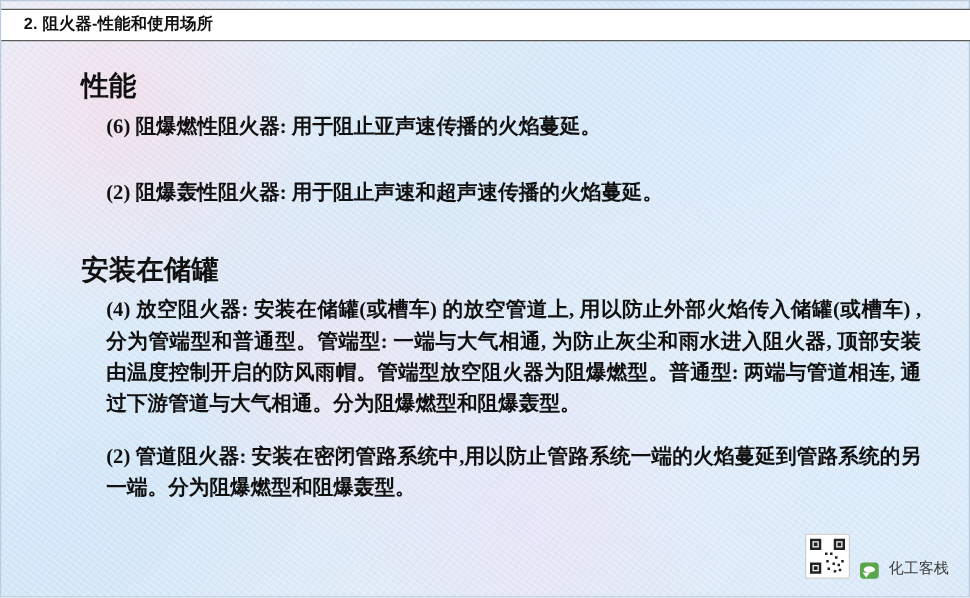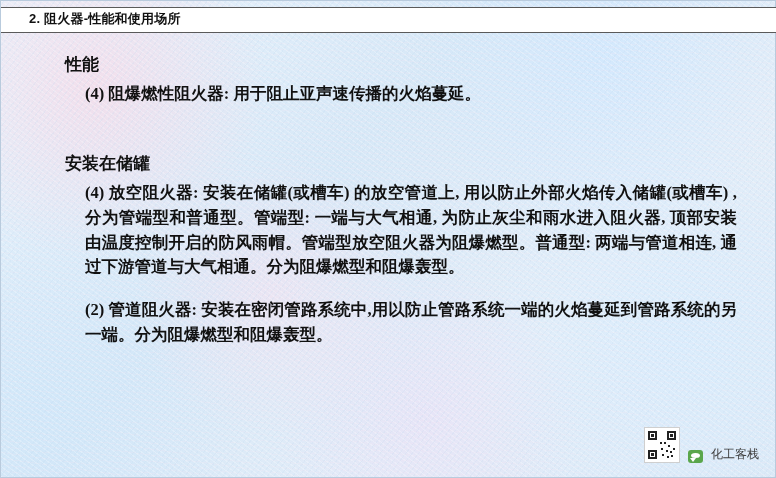--- a/index.html
+++ b/index.html
@@ -49,39 +49,39 @@
     height: 26px;
     background: #ffffff;
     border-top: 1px solid #5a5a5a;
     border-bottom: 1px solid #5a5a5a;
     box-sizing: border-box;
     z-index: 3;
   }
   .title-text {
     position: absolute;
     top: 9px;
-    left: 28px;
+    left: 18px;
     font-family: "Liberation Sans", "DejaVu Sans", sans-serif;
     font-size: 13px;
     font-weight: bold;
     color: #111111;
     letter-spacing: 0.2px;
     z-index: 4;
     white-space: nowrap;
     text-align: center;
   }
   .content {
     position: absolute;
     top: 52px;
     left: 46px;
     width: 690px;
     z-index: 2;
   }
   .heading {
-    font-size: 17px;
+    font-size: 22px;
     font-weight: bold;
     color: #111111;
     margin: 0 0 4px 18px;
     line-height: 1.45;
   }
   .para {
     font-size: 16.5px;
     font-weight: bold;
     color: #111111;
     line-height: 1.5;
@@ -155,22 +155,23 @@
 
 <div class="slide">
 
   <div class="title-bar"></div>
   <div class="title-text">2. 阻火器-性能和使用场所</div>
 
   <div class="content">
 
     <div class="block-performance">
       <div class="heading">性能</div>
-      <div class="para">(4) 阻爆燃性阻火器: 用于阻止亚声速传播的火焰蔓延。</div>
+      <div class="para">(6) 阻爆燃性阻火器: 用于阻止亚声速传播的火焰蔓延。</div>
       <div class="gap-sm"></div>
+      <div class="para">(2) 阻爆轰性阻火器: 用于阻止声速和超声速传播的火焰蔓延。</div>
     </div>
 
     <div class="gap-md"></div>
 
     <div class="block-usage">
       <div class="heading">安装在储罐</div>
       <div class="para">(4) 放空阻火器: 安装在储罐(或槽车) 的放空管道上, 用以防止外部火焰传入储罐(或槽车) , 分为管端型和普通型。管端型: 一端与大气相通, 为防止灰尘和雨水进入阻火器, 顶部安装由温度控制开启的防风雨帽。管端型放空阻火器为阻爆燃型。普通型: 两端与管道相连, 通过下游管道与大气相通。分为阻爆燃型和阻爆轰型。</div>
       <div class="gap-lg"></div>
       <div class="para">(2) 管道阻火器: 安装在密闭管路系统中,用以防止管路系统一端的火焰蔓延到管路系统的另一端。分为阻爆燃型和阻爆轰型。</div>
     </div>

